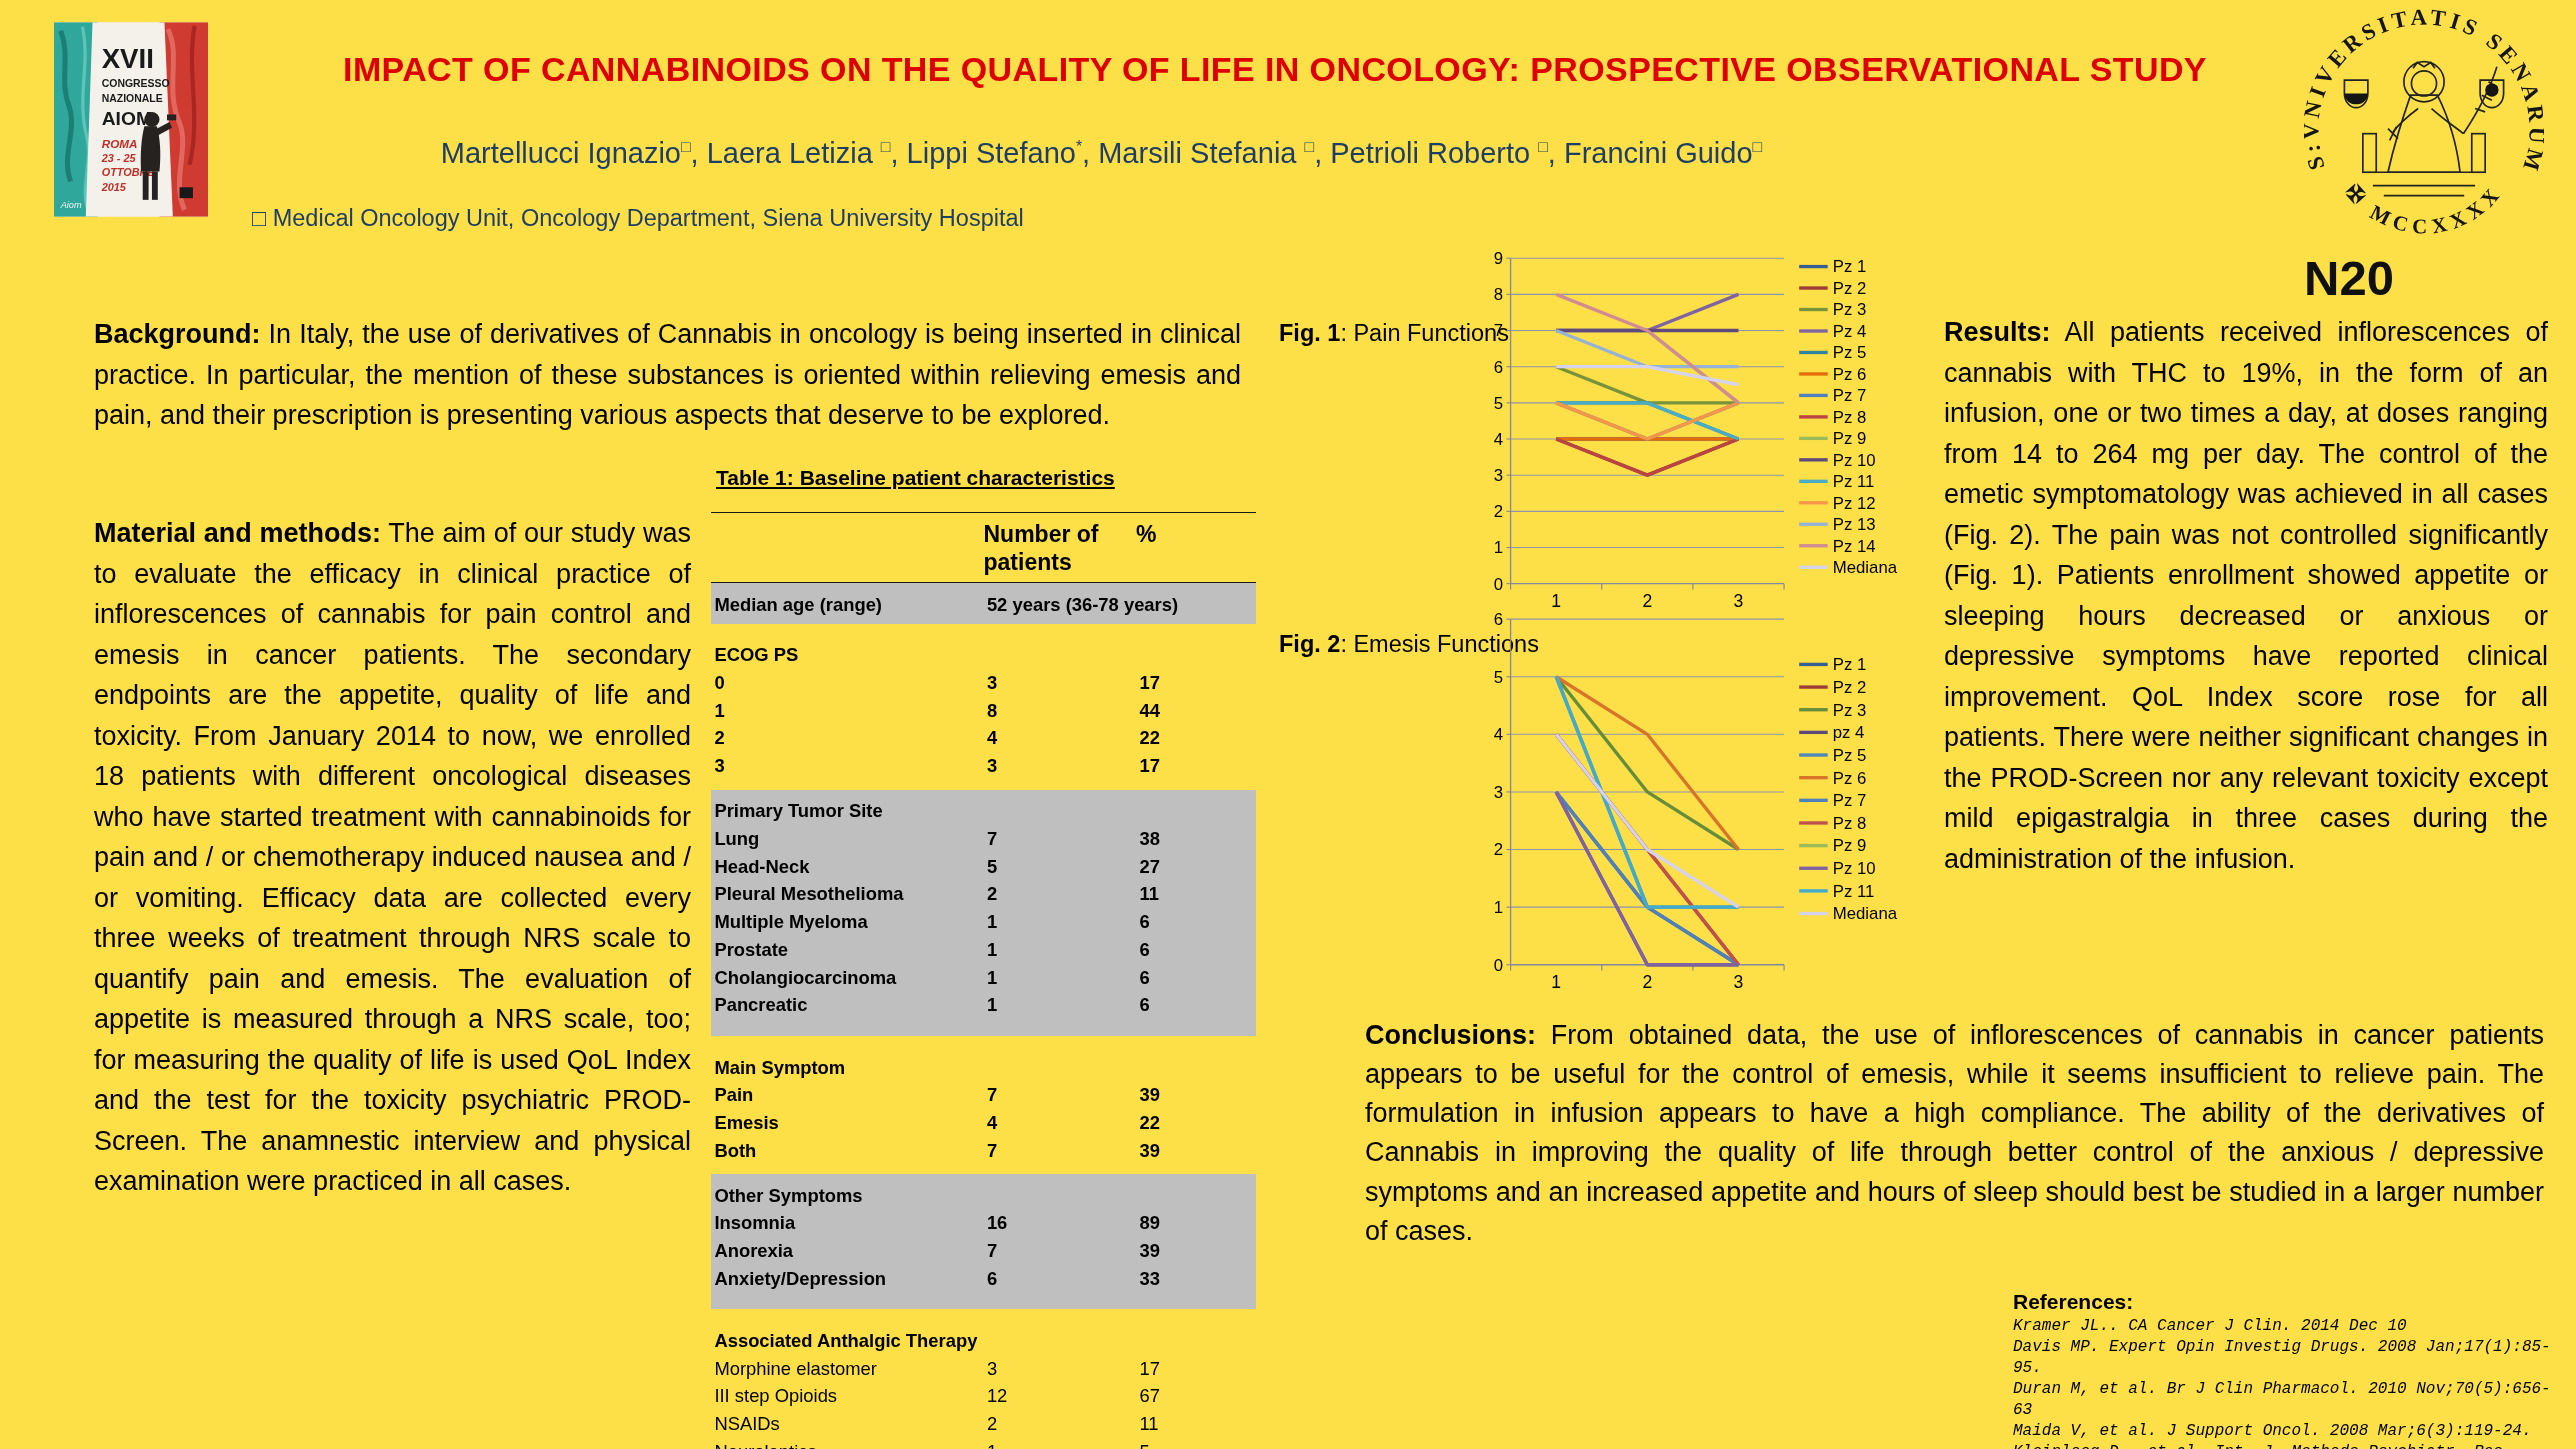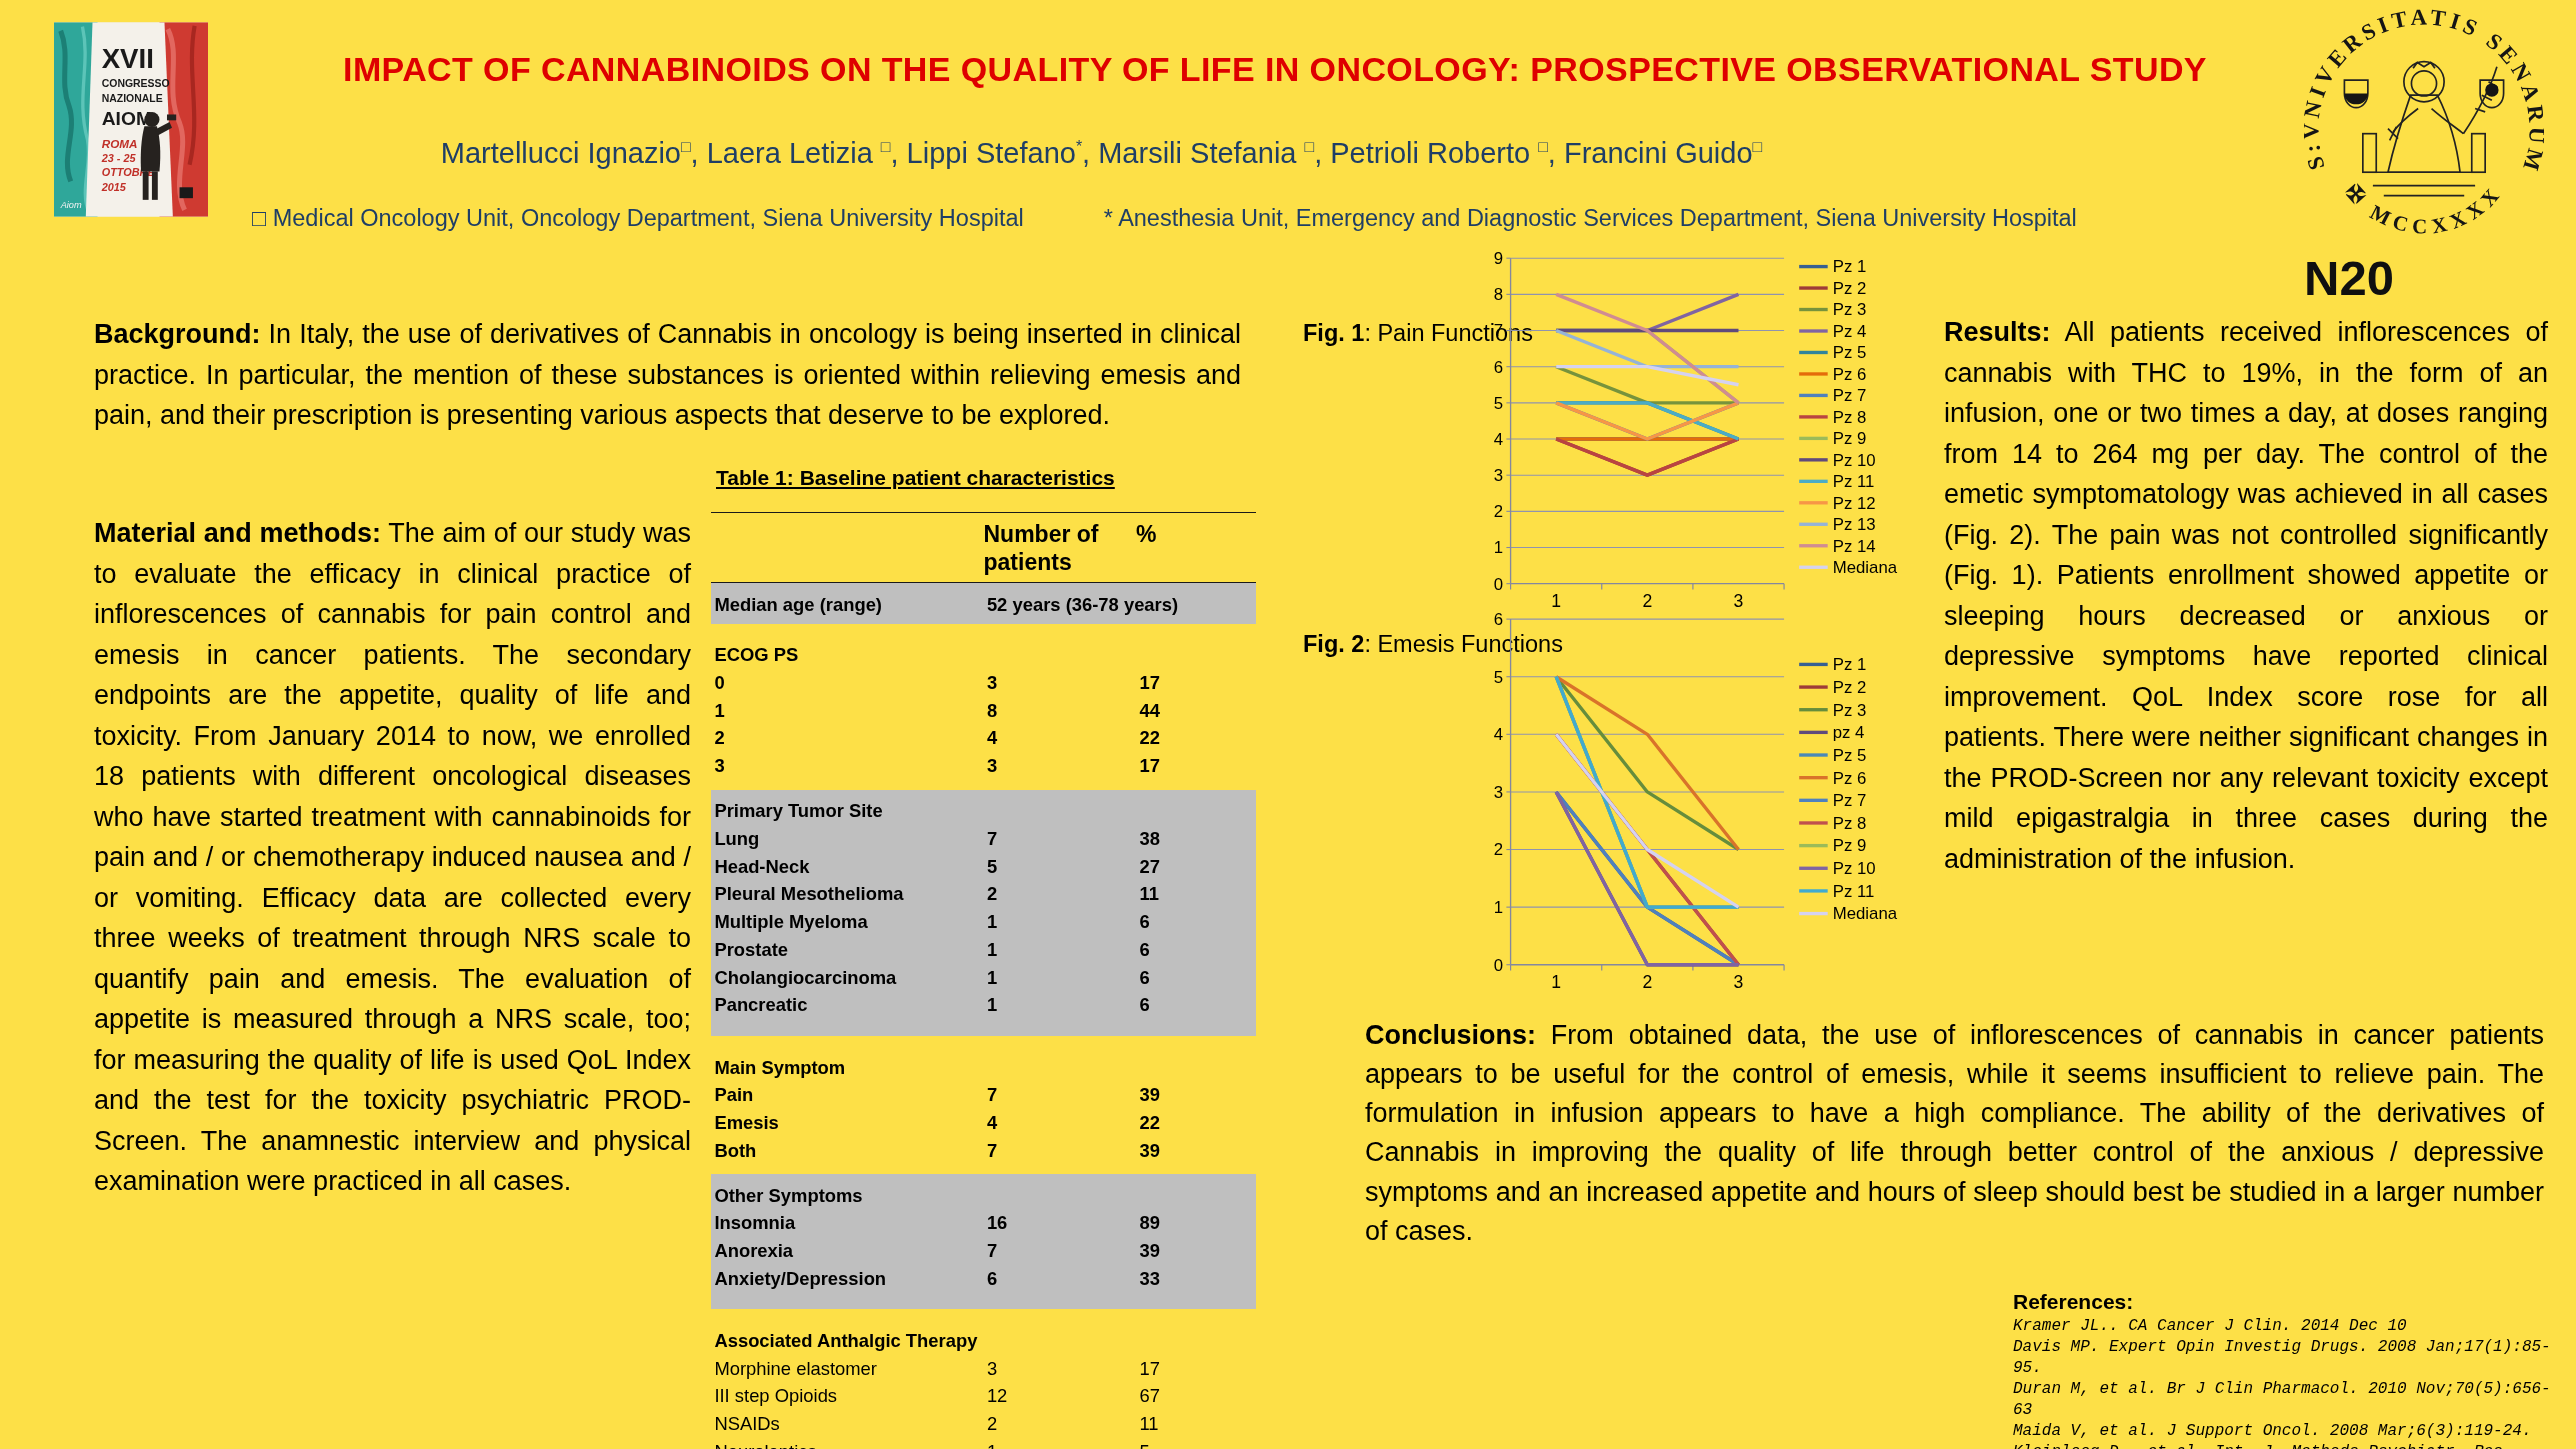--- a/index.html
+++ b/index.html
@@ -33,21 +33,21 @@
   .sec{padding-top:8px;margin-top:10px;}
   .sec.gray{background:#BFBFBF;padding-bottom:17px;}
   .sec.tight{padding-bottom:5px;margin-top:0;}
   .sec-header{font-weight:700;font-size:18.4px;padding:2.5px 0 2.5px 3.4px;}
   .trow{display:grid;grid-template-columns:50% 28% 22%;font-size:18.4px;padding:2.1px 0;line-height:1.28;}
   .trow .c{padding-left:3.4px;}
   .trow.bold{font-weight:700;}
   .c.span2{grid-column:2 / span 2;}
   
   #fig1-label,#fig2-label{font-size:23.5px;color:#000;}
-  #fig1-label b,#fig2-label b{font-weight:700;margin-left:24px;}
+  #fig1-label b,#fig2-label b{font-weight:700;}
   #fig1{left:1472px;top:248px;}
   #fig2{left:1472px;top:609px;}
   #fig1-label{left:1279px;top:320px;}
   #fig2-label{left:1279px;top:631px;}
 </style>
 </head>
 <body>
 
 <div id="poster">
 
@@ -75,21 +75,20 @@
     <path d="M121,128 L138,119 L141,126 L124,135 Z" fill="#26221f"></path>
     <rect x="135" y="110" width="11" height="7" fill="#26221f"></rect>
     <rect x="150" y="197" width="16" height="13" fill="#191919"></rect>
     <text x="8" y="222" font-size="11" font-style="italic" fill="#f2f2f2" id="cp-logo">Aiom</text>
   </svg>
 
   <div id="main-title" class="abs">IMPACT OF CANNABINOIDS ON THE QUALITY OF LIFE IN ONCOLOGY: PROSPECTIVE OBSERVATIONAL STUDY</div>
   <div id="authors" class="abs"><span>Martellucci Ignazio</span><span class="sup">□</span><span>,  Laera Letizia </span><span class="sup">□</span><span>, Lippi Stefano</span><span class="sup">*</span><span>, Marsili Stefania </span><span class="sup">□</span><span>, Petrioli Roberto </span><span class="sup">□</span><span>, Francini Guido</span><span class="sup">□</span></div>
   <div id="affiliations" class="abs">
     <span>□ Medical Oncology Unit, Oncology Department, Siena University Hospital</span>
-    <span>* Anesthesia Unit, Emergency and Diagnostic Services Department, Siena University Hospital</span>
   </div>
 
   <svg id="seal" class="abs" viewBox="0 0 286 296">
     <defs>
       <path id="sealTopArc" d="M 25,190 A 126,126 0 1 1 261,190"></path>
       <path id="sealBottomArc" d="M 55,228 A 115,115 0 0 0 231,228"></path>
     </defs>
     <text font-family="Liberation Serif, serif" font-size="27" font-weight="bold" fill="#151515" letter-spacing="5">
       <textPath href="#sealTopArc" startOffset="0" id="seal-top-text">S:VNIVERSITATIS SENARUM</textPath>
     </text>

